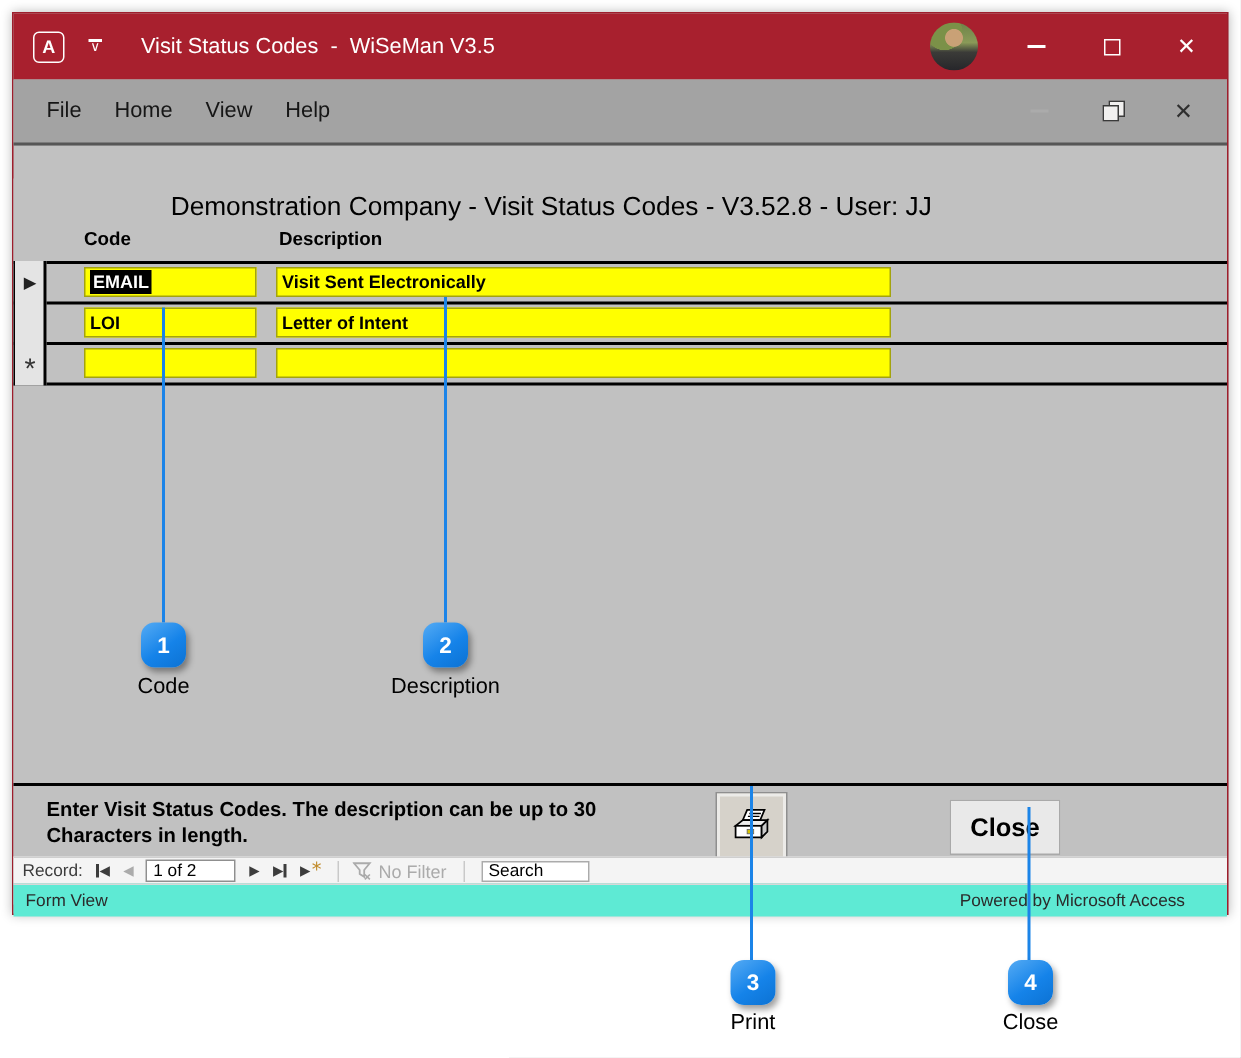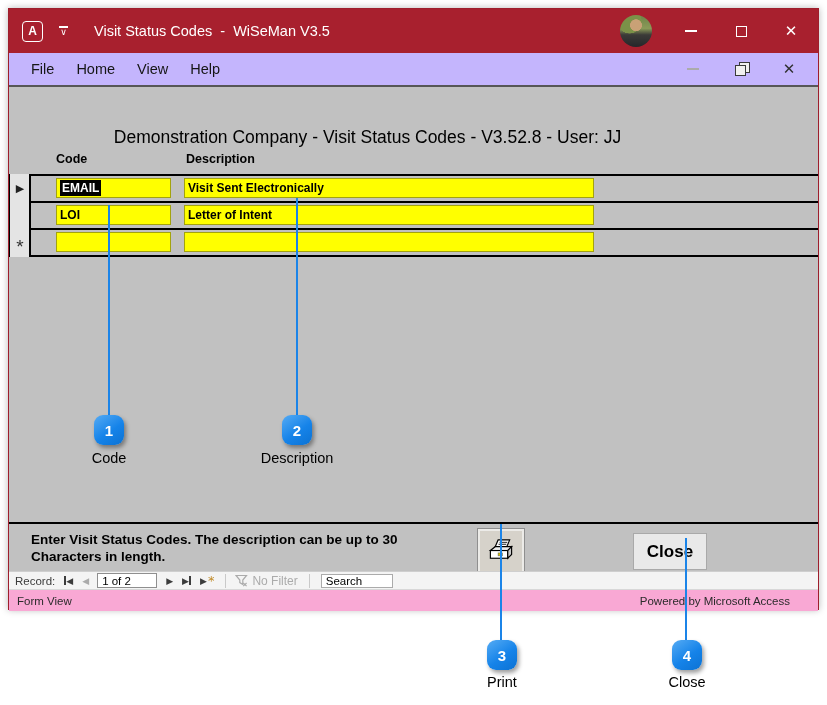--- a/index.html
+++ b/index.html
@@ -26,21 +26,21 @@
               radial-gradient(circle at 50% 32%, #C9A176 0 21%, rgba(0,0,0,0) 23%),
               radial-gradient(circle at 30% 20%, #7B9148 0 35%, rgba(0,0,0,0) 36%),
               linear-gradient(180deg,#6E8248 0%,#8A9A58 42%,#3B3B38 62%,#26262A 100%); }
   .tb-btn { width:30px; height:30px; color:#fff; display:flex; align-items:center; justify-content:center;
             font-size:15px; margin-right:20px; font-family:"DejaVu Sans",sans-serif; }
   .tb-btn:last-child { margin-right:12px; }
   .max-box { width:11px; height:11px; border:1.3px solid #fff; display:block; }
   .min-dash { width:12px; height:1.5px; background:#fff; display:block; }
 
   
-  .menubar { position:absolute; left:0; top:44px; width:100%; height:34px; background:#c4b5fd;
+  .menubar { position:absolute; left:0; top:44px; width:100%; height:44px; background:#a3a3a3;
              border-bottom:2px solid #565656; display:flex; align-items:center; font-size:14.5px; color:#161616;text-align:right; }
   .menu-item { margin-left:22px; }
   .menu-item:first-child { margin-left:22px; }
   .mb-right { margin-left:auto; display:flex; align-items:center; }
   .mb-btn { width:30px; height:24px; display:flex; align-items:center; justify-content:center; margin-right:18px; }
   .mb-min { width:12px; height:1.5px; background:#ABABAB; display:block; }
   .restore { position:relative; width:10px; height:10px; display:block; }
   .restore::before { content:""; position:absolute; left:2.5px; top:-2.5px; width:9px; height:9px; border:1.2px solid #3A3A3A; background:#F1F0EF; }
   .restore::after  { content:""; position:absolute; left:-1px; top:1px; width:9px; height:9px; border:1.2px solid #3A3A3A; background:#F1F0EF; }
   .mb-close { color:#2F2F2F; font-size:15px; font-family:"DejaVu Sans",sans-serif; }
@@ -85,21 +85,21 @@
   .rec-box { width:60px; height:15px; margin-left:8px; border:1px solid #8F8F8F; background:#fff;
              font-family:"Liberation Sans",sans-serif; font-size:11.5px; padding-left:4px; }
   .nav-star { color:#C08A28; font-size:13px; margin-left:1px; line-height:8px; }
   .nav-sep { width:1px; height:14px; background:#C9C9C9; margin-left:11px; }
   .nofilter { display:flex; align-items:center; margin-left:9px; color:#ABABAB; font-size:12px; }
   .nofilter svg { margin-right:4px; }
   .search-box { width:72px; height:14px; margin-left:11px; border:1px solid #ABABAB; background:#fff;
                 font-family:"Liberation Sans",sans-serif; font-size:11.5px; padding-left:4px; color:#000; }
 
   
-  .statusbar { position:absolute; left:0; top:580px; width:100%; height:22px; background:#f9a8d4;
+  .statusbar { position:absolute; left:0; top:580px; width:100%; height:22px; background:#5eead4;
                border-top:1px solid #D8D8D8; display:flex; align-items:center; font-size:11.5px; color:#2B2B2B; }
   .sb-left { margin-left:8px; }
   .sb-right { margin-left:auto; margin-right:28px; }
 
   
   .cline { position:absolute; width:2px; background:#1B84E8; z-index:20; }
   .cl1 { left:108px; top:205px; height:210px; }
   .cl2 { left:296px; top:198px; height:217px; }
   .cl3 { left:500px; top:524px; height:116px; }
   .cl4 { left:685px; top:538px; height:102px; }

